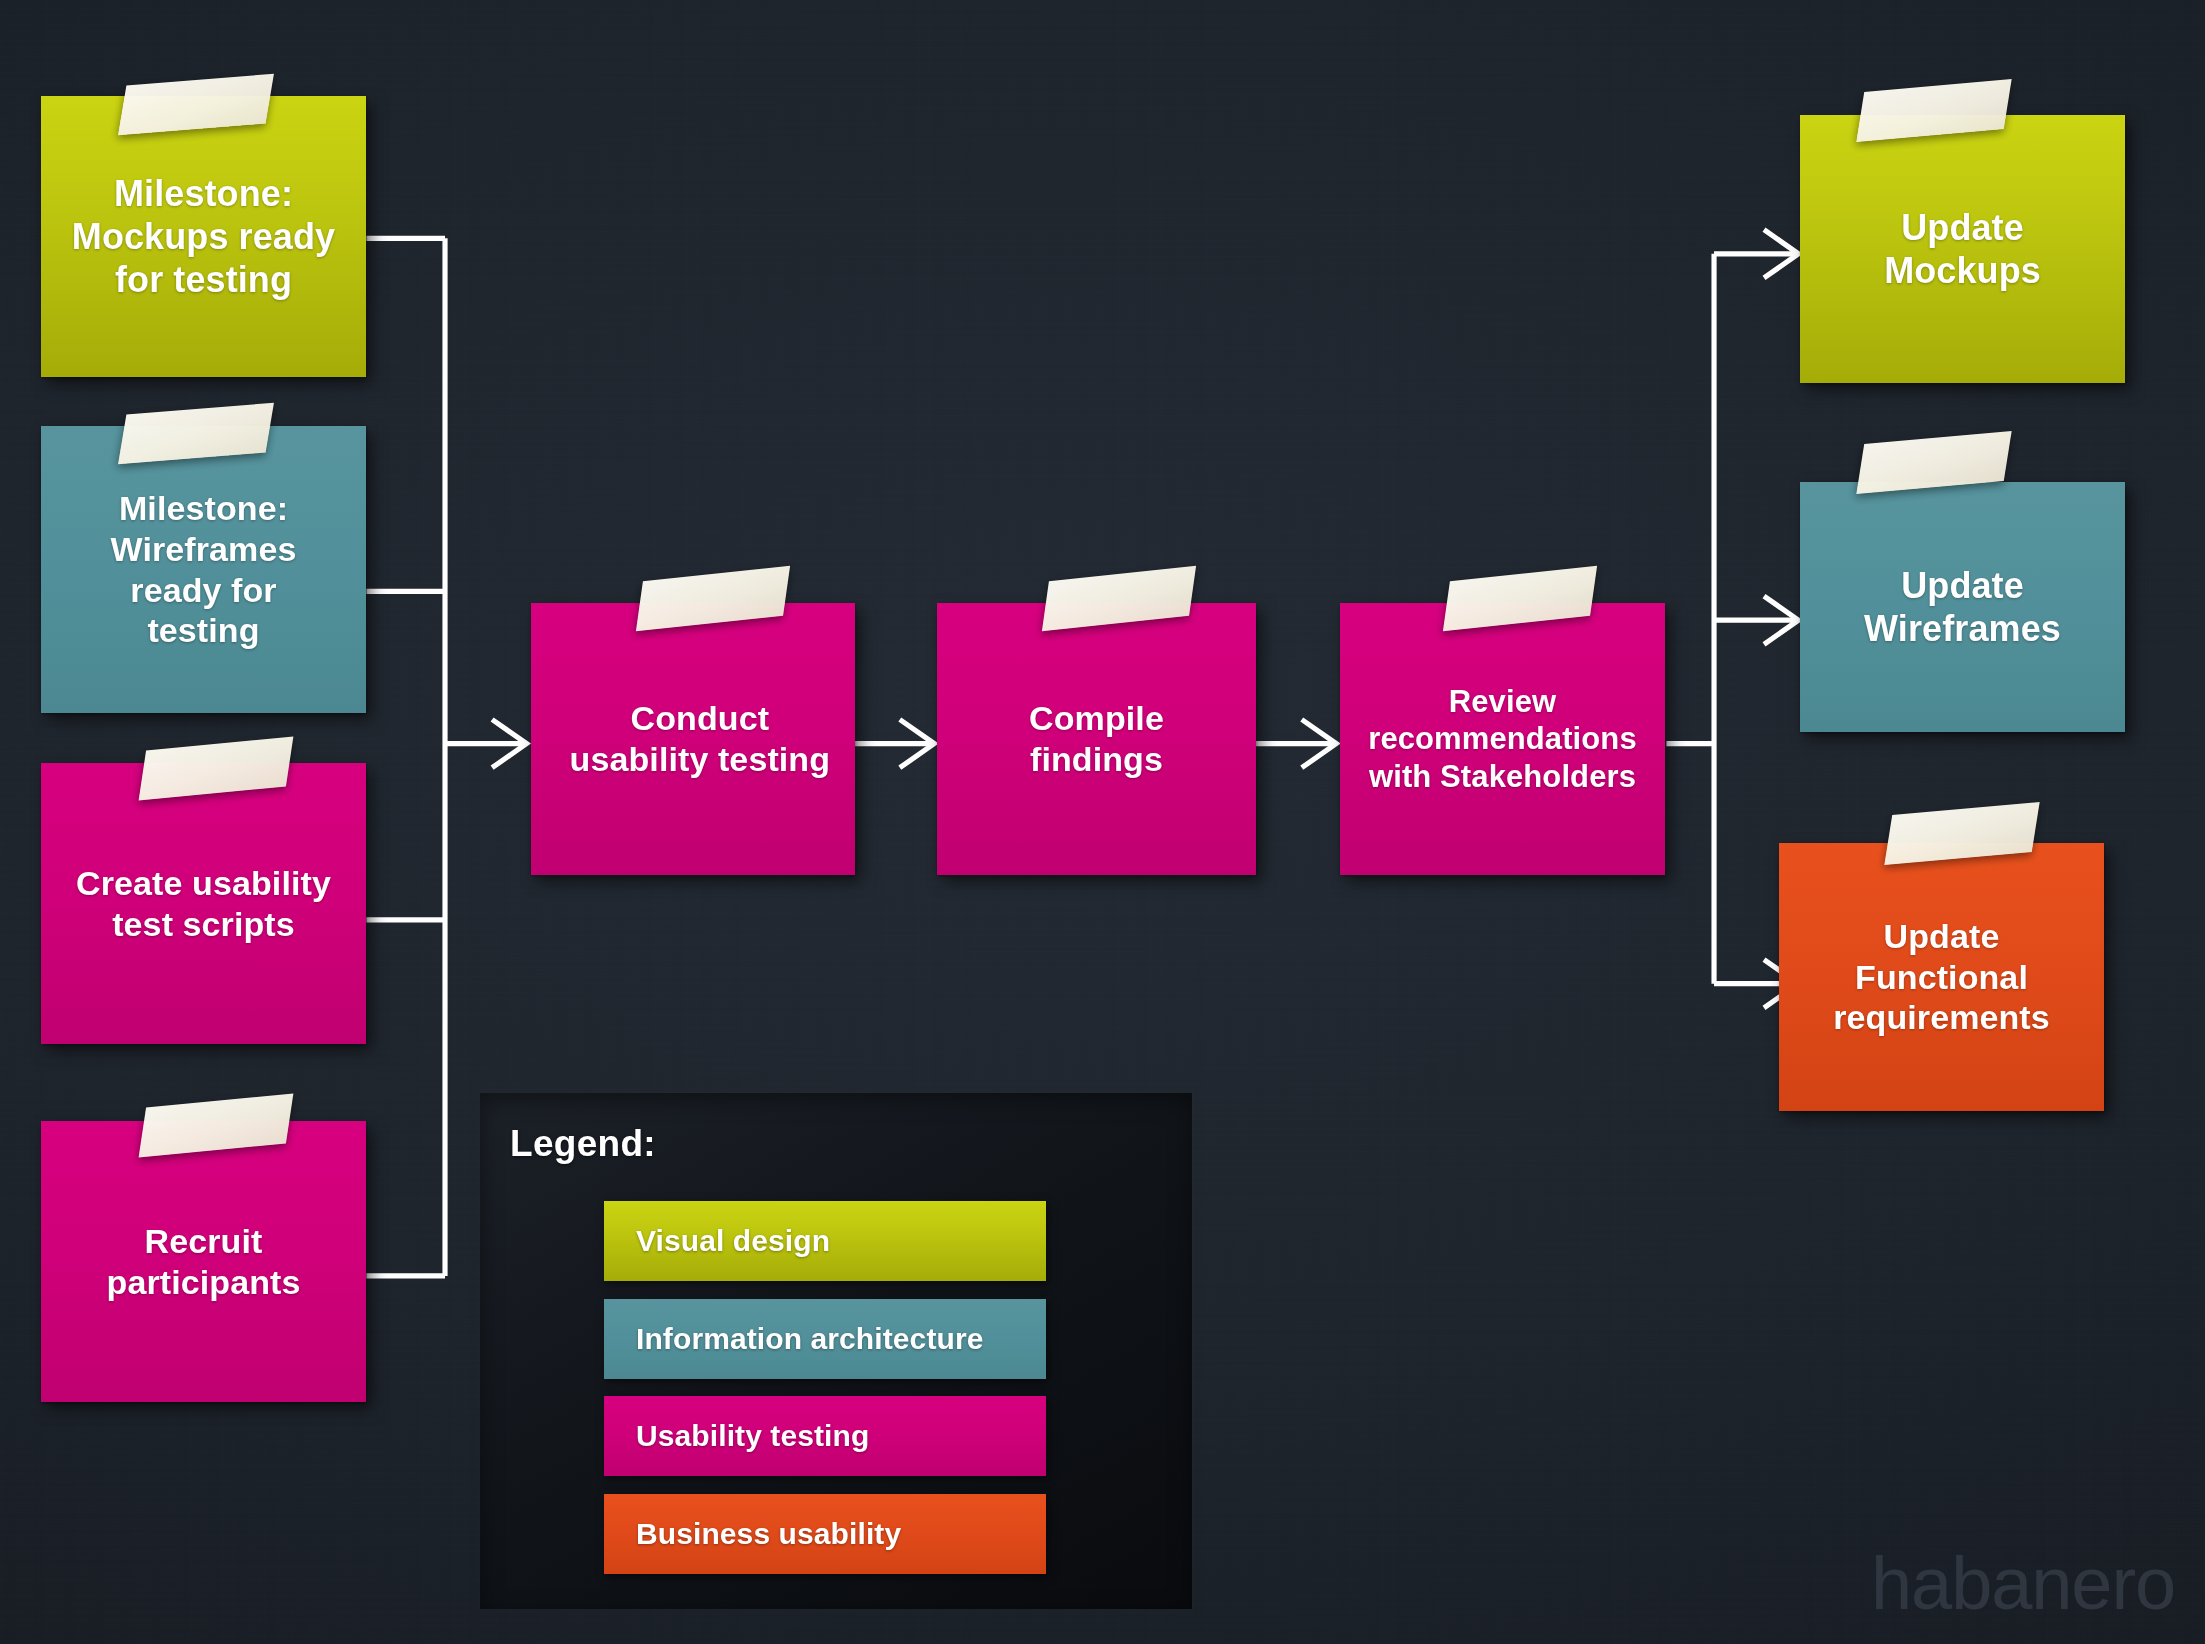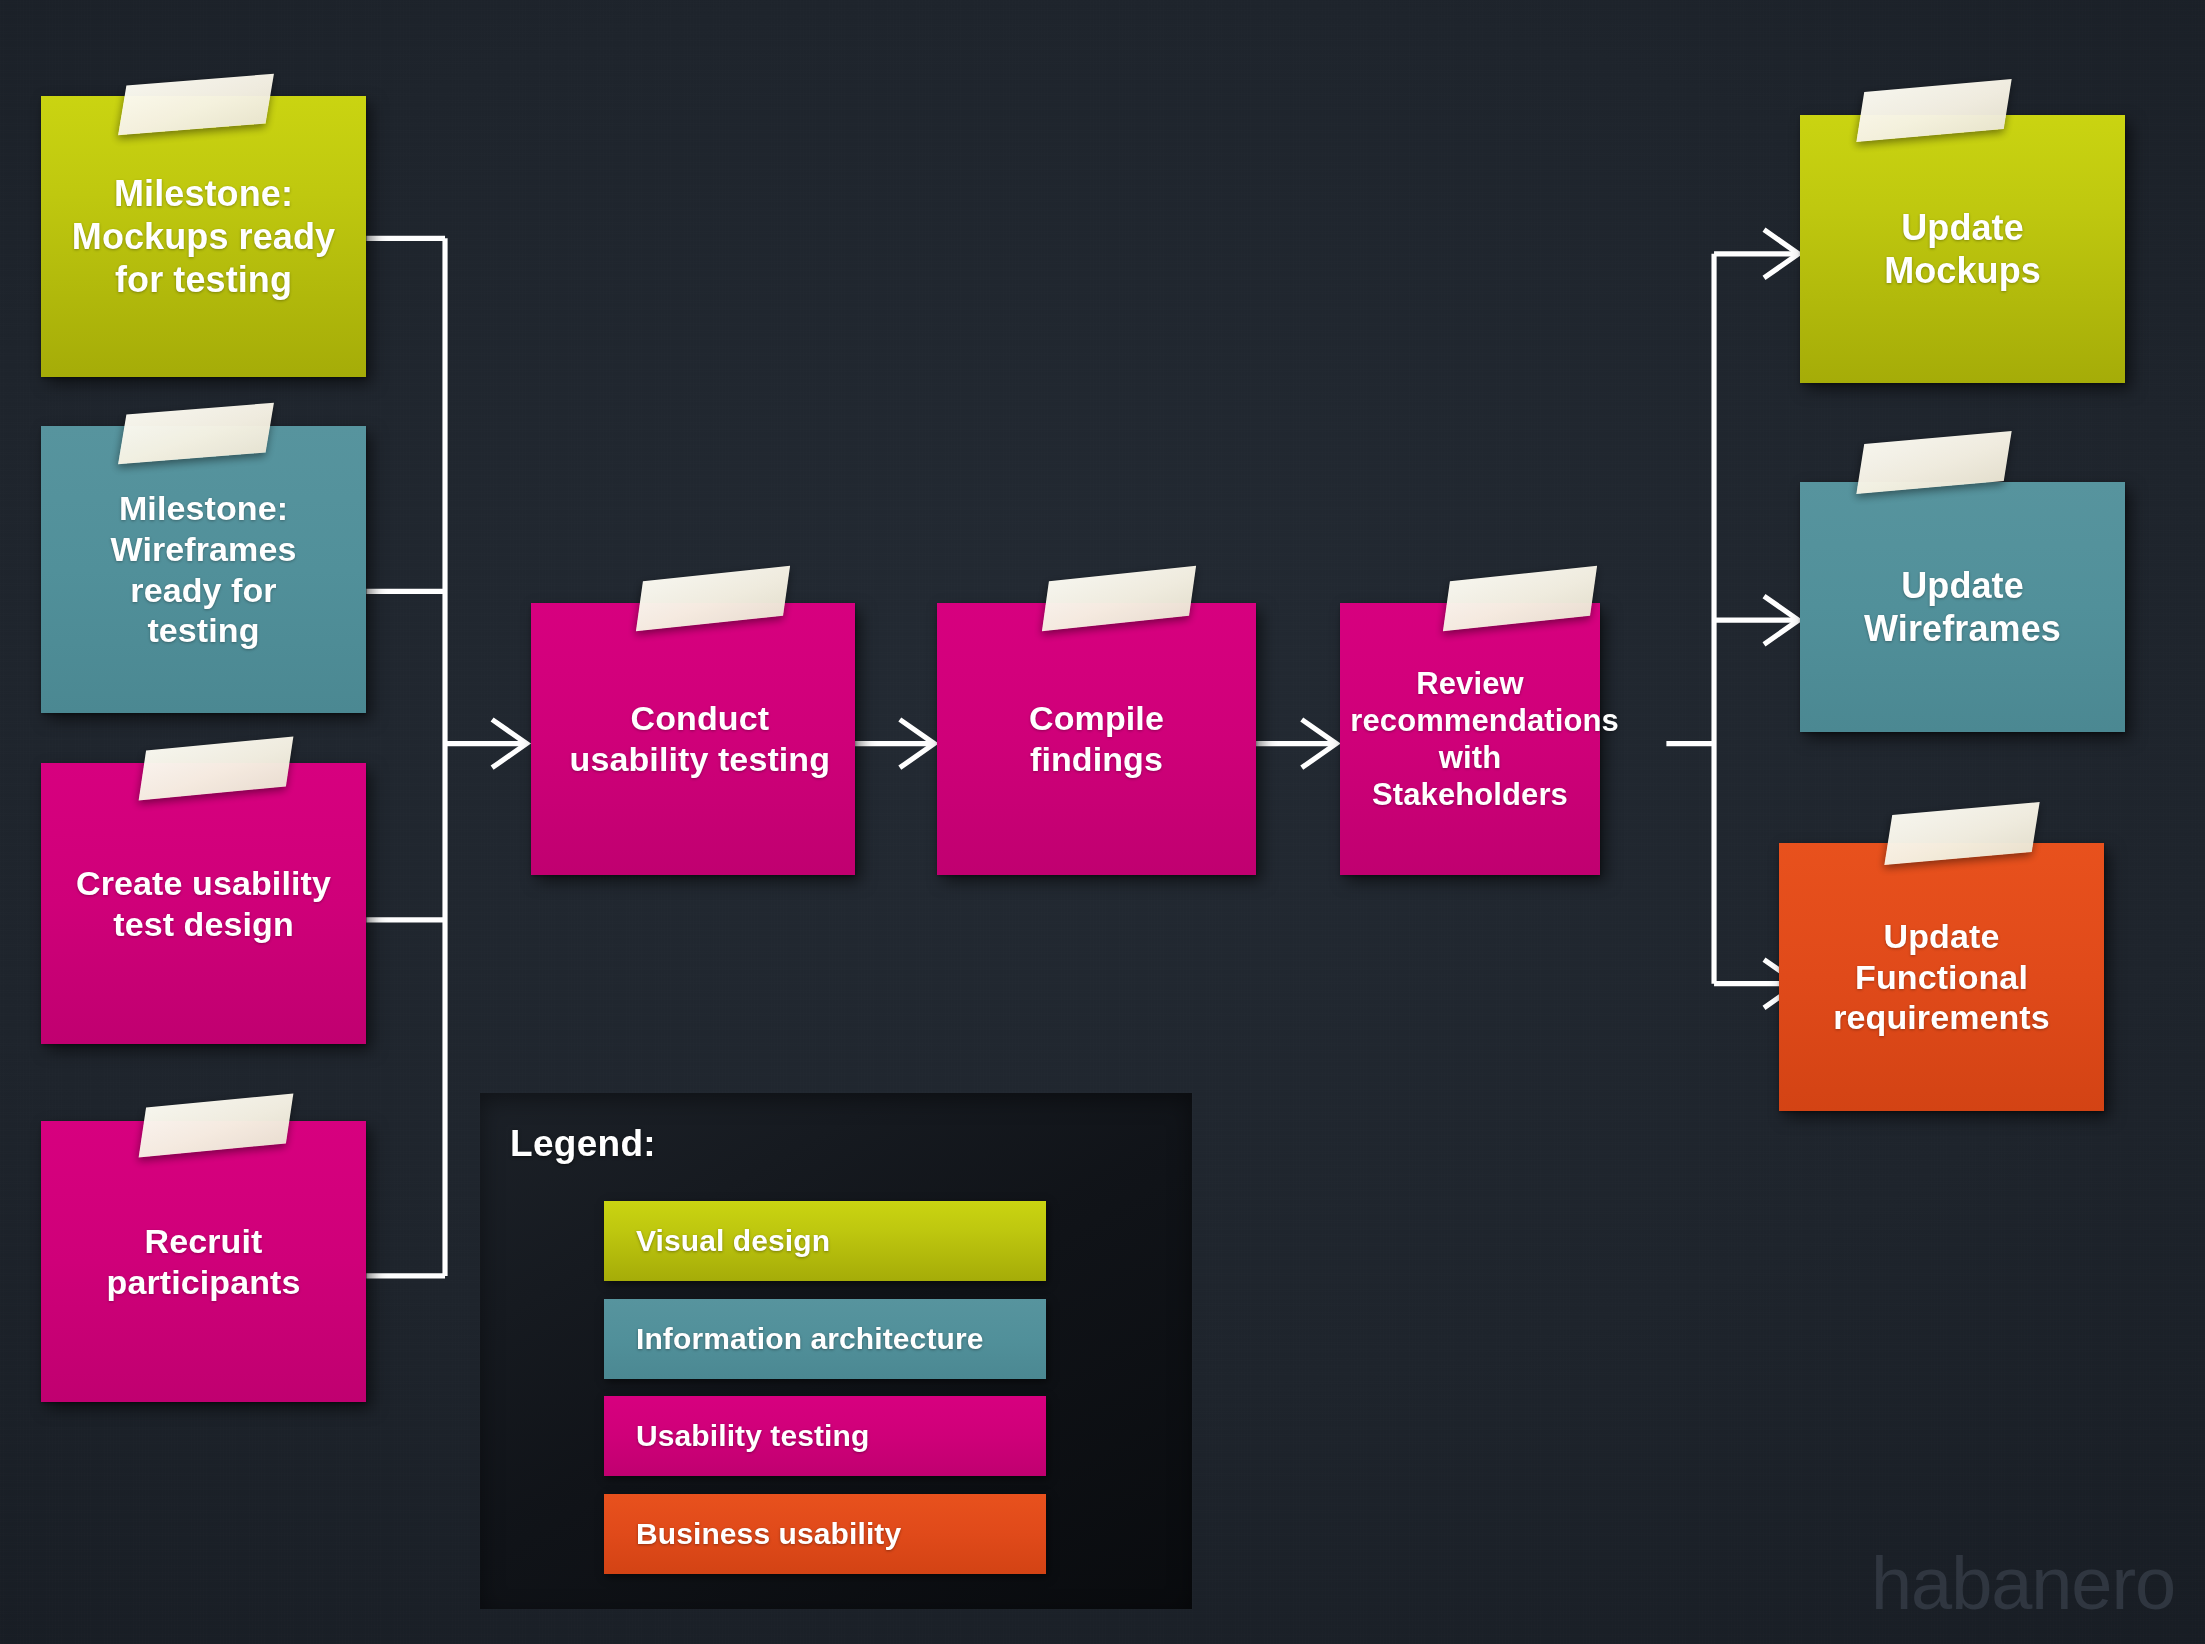--- a/index.html
+++ b/index.html
@@ -174,21 +174,21 @@
   <div class="note c-teal" style="left:41px; top:426px; width:325px; height:287px; font-size:34px;">
     <span class="label">Milestone:
 Wireframes
 ready for
 testing</span>
   </div>
 
   <div class="tape" style="left:142px; top:744px; transform: rotate(-5.5deg) skewX(-14deg);"></div>
   <div class="note c-pink" style="left:41px; top:763px; width:325px; height:281px; font-size:34px;">
     <span class="label">Create usability
-test design</span>
+test scripts</span>
   </div>
 
   <div class="tape" style="left:142px; top:1101px; transform: rotate(-5.5deg) skewX(-14deg);"></div>
   <div class="note c-pink" style="left:41px; top:1121px; width:325px; height:281px; font-size:34px;">
     <span class="label">Recruit
 participants</span>
   </div>
 
   <div class="tape" style="left:639px; top:574px; transform: rotate(-6deg) skewX(-14deg);"></div>
   <div class="note c-pink" style="left:531px; top:603px; width:324px; height:272px; font-size:34px;padding-left:24px;">
@@ -196,21 +196,21 @@
 usability testing</span>
   </div>
 
   <div class="tape" style="left:1045px; top:574px; transform: rotate(-6deg) skewX(-14deg);"></div>
   <div class="note c-pink" style="left:937px; top:603px; width:319px; height:272px; font-size:34px;justify-content:center;">
     <span class="label">Compile
 findings</span>
   </div>
 
   <div class="tape" style="left:1446px; top:574px; transform: rotate(-6deg) skewX(-14deg);"></div>
-  <div class="note c-pink" style="left:1340px; top:603px; width:260px; height:272px; font-size:31px;align-items:center;">
+  <div class="note c-pink" style="left:1340px; top:603px; width:325px; height:272px; font-size:31px;align-items:center;">
     <span class="label">Review
 recommendations
 with Stakeholders</span>
   </div>
 
   <div class="tape" style="left:1860px; top:86px; transform: rotate(-5deg) skewX(-14deg);"></div>
   <div class="note c-green" style="left:1800px; top:115px; width:325px; height:268px; font-size:36px;">
     <span class="label">Update
 Mockups</span>
   </div>

